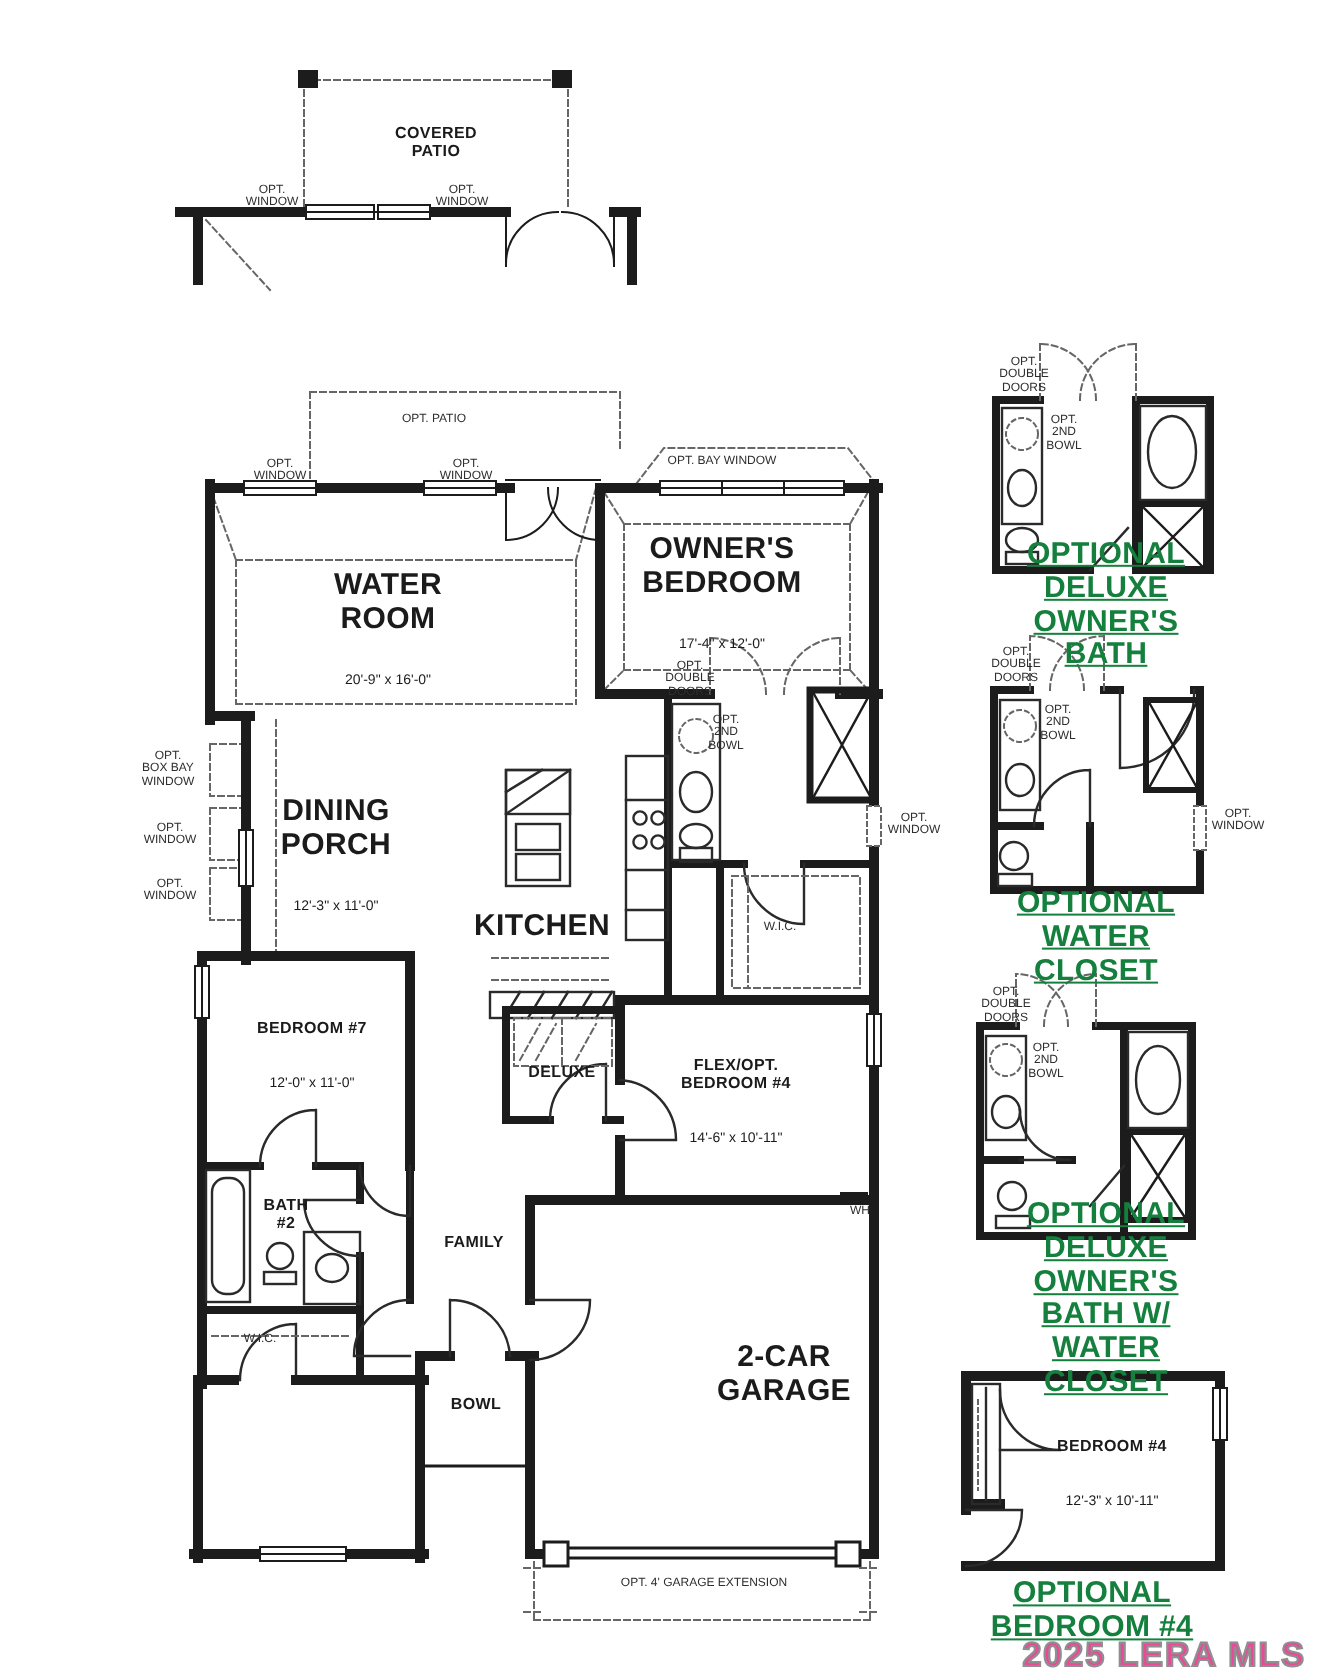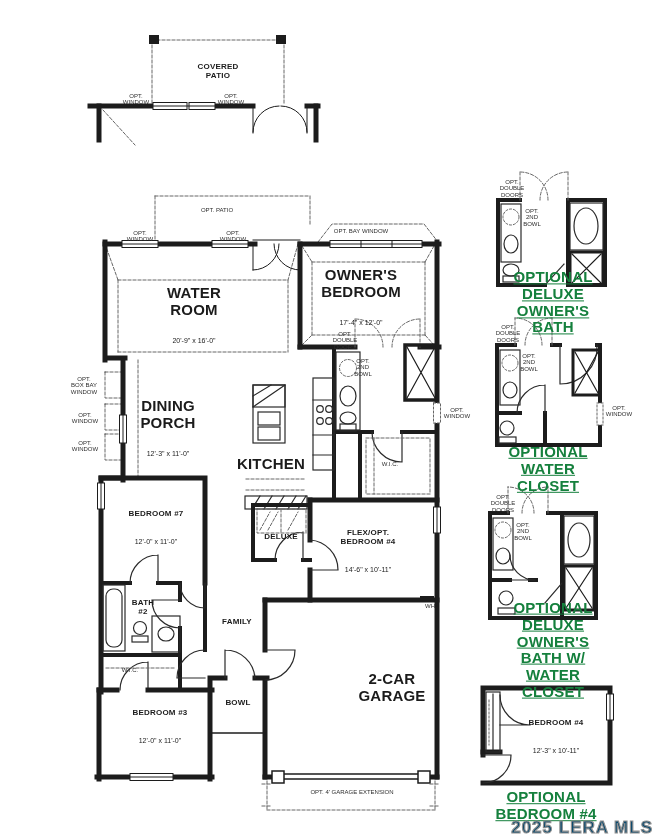--- a/index.html
+++ b/index.html
@@ -8,21 +8,21 @@
   svg{position:absolute;left:0;top:0;}
   .lbl{position:absolute;transform:translate(-50%,-50%);text-align:center;white-space:pre-line;
        color:#1b1b1b;line-height:1.12;}
   .tiny{font-size:6px;color:#2e2e2e;line-height:1.05;}
   .rm{font-weight:bold;font-size:15px;letter-spacing:.2px;}
   .rm-sm{font-weight:bold;font-size:8px;letter-spacing:.2px;}
   .dims{font-size:7px;margin-top:1px;}
   .sect-title{font-weight:bold;font-size:15px;letter-spacing:.2px;color:#15803d;text-decoration:underline;}
   .main-title{font-weight:bold;font-size:13px;letter-spacing:.2px;color:#161616;}
   .watermark{position:absolute;right:3px;bottom:2px;font-weight:bold;font-size:17px;
-             letter-spacing:1px;color:#0c4a6e;-webkit-text-stroke:1.1px #8f8f8f;}
+             letter-spacing:1px;color:#ec4899;-webkit-text-stroke:1.1px #8f8f8f;}
 </style>
 </head>
 <body>
 
 <div id="plan">
 
 <svg width="668" height="840" viewBox="0 0 668 840">
   <g fill="none" stroke="#1c1c1c" stroke-linecap="square">
 
     <g stroke-width="1" stroke="#666" stroke-dasharray="3,2">
@@ -333,24 +333,20 @@
 </div>
 <div class="lbl rm-sm" style="left:281px;top:537px;">DELUXE</div>
 <div class="lbl rm-sm" style="left:143px;top:608px;">BATH
 #2</div>
 <div class="lbl rm-sm" style="left:237px;top:622px;">FAMILY</div>
 <div class="lbl" style="left:368px;top:551px;">
   <div class="rm-sm">FLEX/OPT.
 BEDROOM #4</div>
   <div class="dims">14'-6" x 10'-11"</div>
 </div>
-<div class="lbl" style="left:160px;top:727px;">
-  <div class="rm-sm">BEDROOM #3</div>
-  <div class="dims">12'-0" x 11'-0"</div>
-</div>
 <div class="lbl rm-sm" style="left:238px;top:703px;">BOWL</div>
 <div class="lbl rm" style="left:352px;top:688px;margin-left:40px;">2-CAR
 GARAGE</div>
 
 <div class="lbl tiny" style="left:512px;top:188px;">OPT.
 DOUBLE
 DOORS</div>
 <div class="lbl tiny" style="left:532px;top:217px;">OPT.
 2ND
 BOWL</div>

